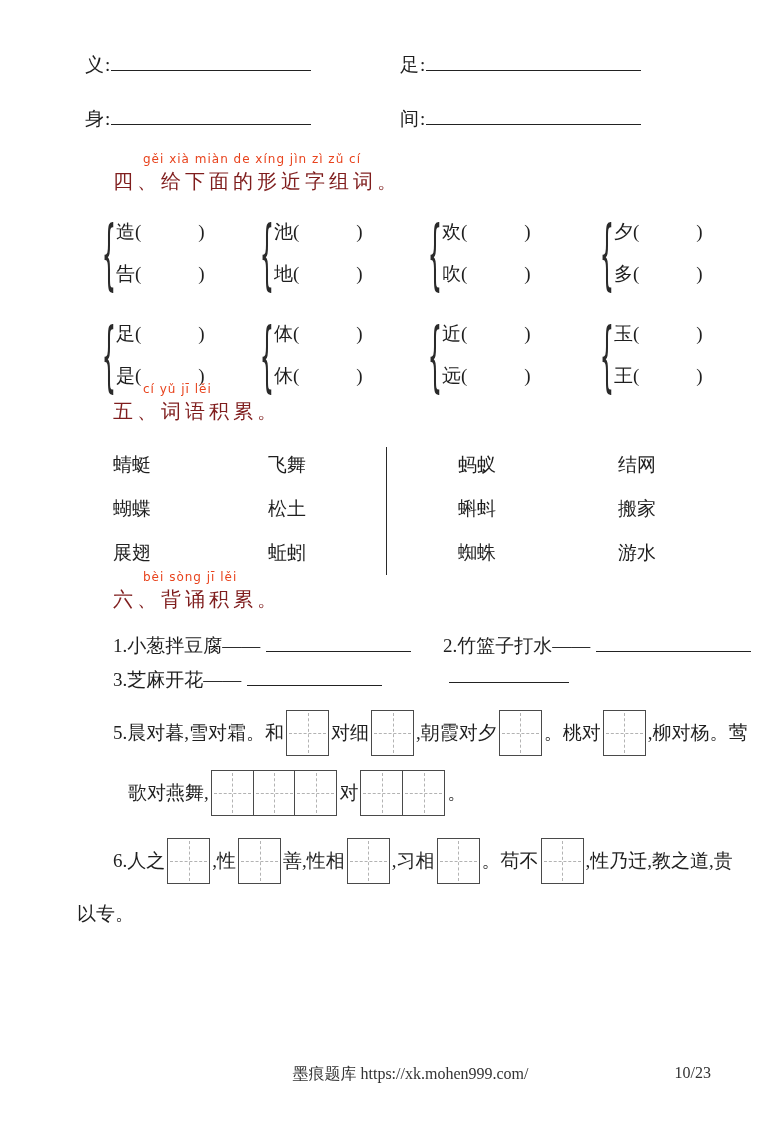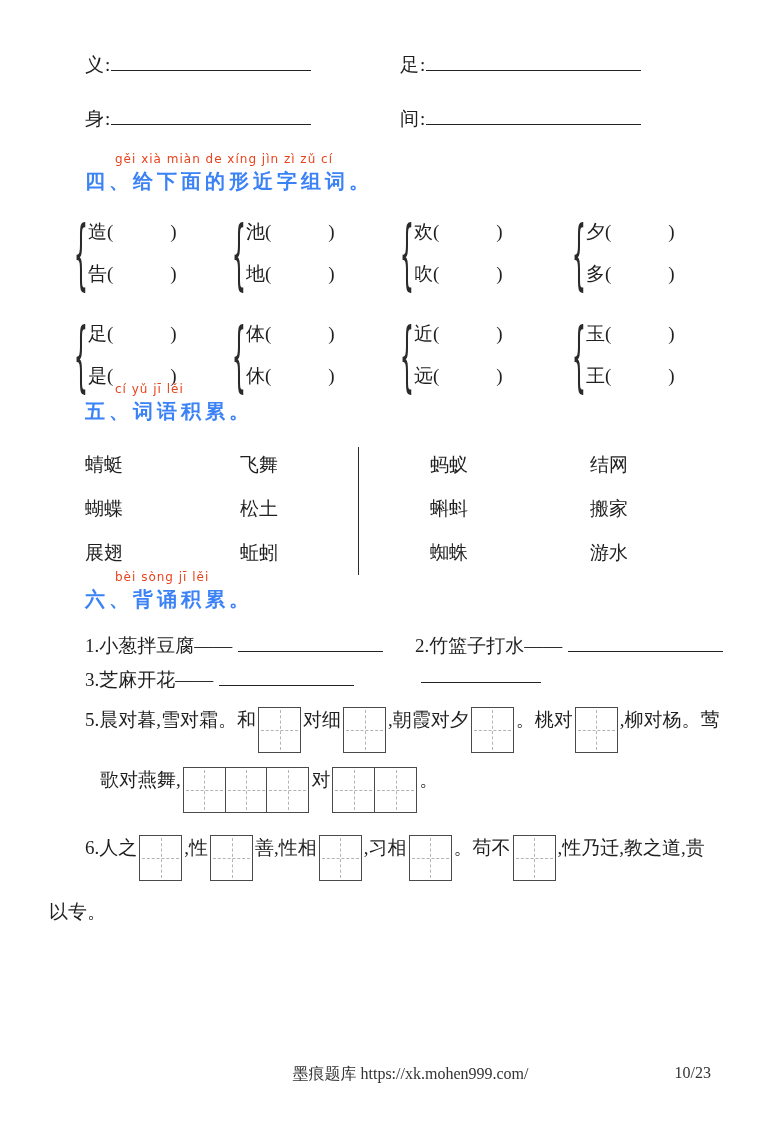--- a/index.html
+++ b/index.html
@@ -14,24 +14,24 @@
   
   .top-blanks { position:absolute; top:52px; left:85px; right:55px; }
   .tb-row { display:flex; margin-bottom:28px; }
   .tb-cell { display:flex; align-items:baseline; }
   .tb-cell.c1 { width:315px; }
   .blank-label { letter-spacing:1px; }
   .uline { display:inline-block; border-bottom:1.6px solid #222; height:16px; vertical-align:-4px; }
   .w200 { width:200px; } .w215 { width:215px; }
 
   
-  .section { position:absolute; left:0; right:0; }
+  .section { position:absolute; left:0; right:0;padding-left:28px; }
   .pinyin { font-size:12px; color:#e8431d; letter-spacing:1px; margin-left:115px;
             font-family:"DejaVu Sans","Liberation Sans",sans-serif; }
-  .sec-title { font-size:20px; font-weight:bold; color:#3b82f6; letter-spacing:4px; margin-left:85px; margin-top:2px; }
+  .sec-title { font-size:20px; font-weight:normal; color:#7f1d1d; letter-spacing:4px; margin-left:85px; margin-top:2px; }
 
   
   .groups { margin-top:16px; margin-left:72px; display:grid;
             grid-template-columns:158px 168px 172px 150px; row-gap:18px; }
   .group { display:flex; align-items:center; }
   .brace { font-family:"DejaVu Sans","Liberation Sans",sans-serif; font-size:30px; color:#2a2a2a;
            display:inline-block; width:13px; text-align:center;
            transform:scale(0.75,2.55); transform-origin:center; margin-right:3px; }
   .glines { display:flex; flex-direction:column; }
   .gline { height:42px; line-height:42px; white-space:nowrap; }
@@ -42,21 +42,21 @@
   .vdivider { position:absolute; left:273px; top:4px; height:128px; border-left:1.6px solid #2a2a2a; }
   .wrow { display:grid; grid-template-columns:155px 190px 160px auto; height:44px; align-items:center; }
 
   
   .recite-items { margin-top:20px; margin-left:85px; display:grid;
                   grid-template-columns:330px auto; row-gap:8px; }
   .ritem { display:flex; align-items:baseline; white-space:nowrap; }
   .ritem .uline { margin-left:6px; }
   .u145{width:145px;} .u155{width:155px;} .u135{width:135px;} .u120{width:120px;}
 
-  .fill-row { display:flex; align-items:flex-start; white-space:nowrap; height:52px; }
+  .fill-row { display:flex; align-items:center; white-space:nowrap; height:52px; }
   .fr1 { margin-left:85px; margin-top:14px; }
   .fr2 { margin-left:100px; margin-top:8px; }
   .fr3 { margin-left:85px; margin-top:16px; }
   .fr4 { margin-left:49px; margin-top:12px; height:30px; }
   .seg { display:inline-block; }
 
   
   .tian { display:inline-block; width:43px; height:46px; border:1.2px solid #4a4a4a;
           position:relative; vertical-align:middle; background:#fff; margin:0 2px; }
   .tian::before { content:""; position:absolute; left:50%; top:2px; bottom:2px; border-left:1px dashed #b3b3b3; }

